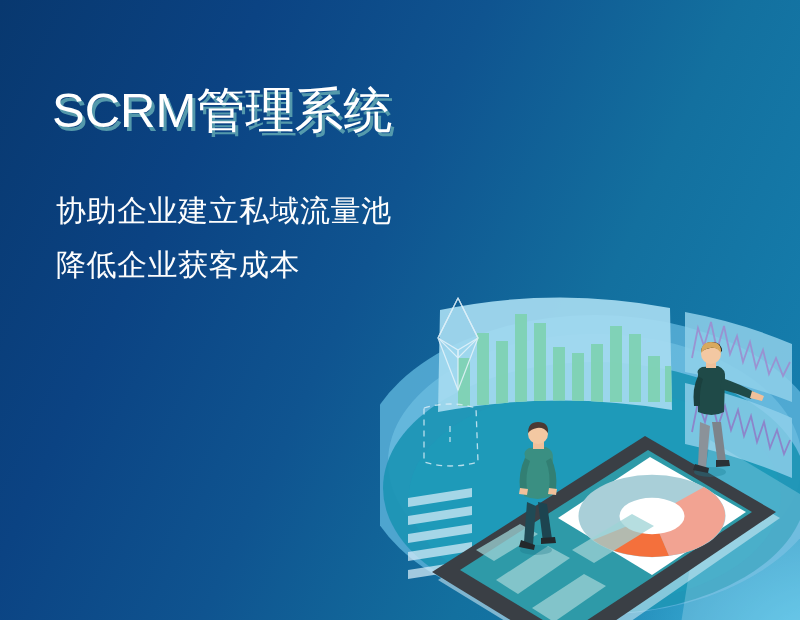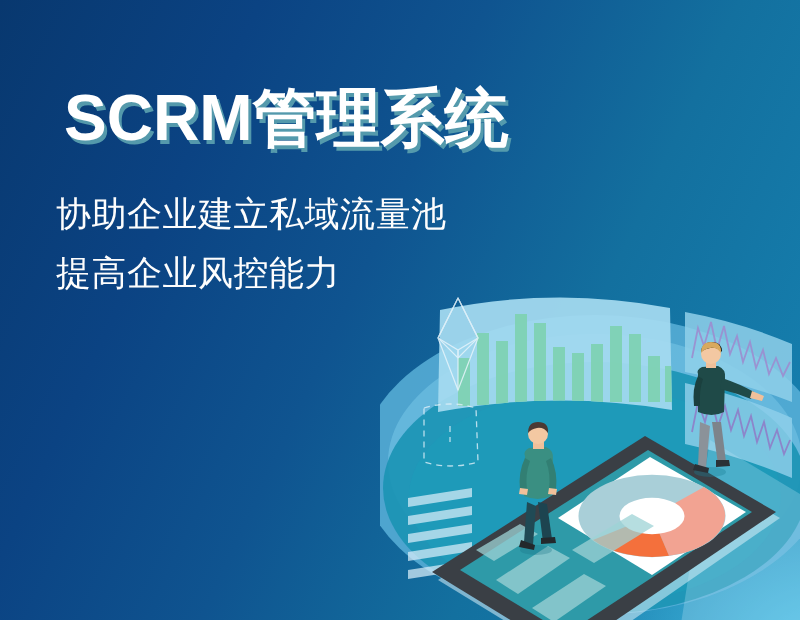--- a/index.html
+++ b/index.html
@@ -17,28 +17,28 @@
   #bgfix{
     position:absolute;inset:0;
     background:
       radial-gradient(ellipse 60% 55% at 103% 104%, #4dc3e9 0%, rgba(77,195,233,0) 58%),
       linear-gradient(115deg,#08386f 0%, #0b4383 24%, #0f5490 45%, #13709f 68%, #1683b2 100%);
   }
 
   
   #textwrap{position:absolute;left:0;top:0;width:800px;height:620px;}
   #title{
-    position:absolute;left:64px;top:86px;
-    font-size:64px;line-height:1;font-weight:bold;
+    position:absolute;left:52px;top:86px;
+    font-size:49px;line-height:1;font-weight:normal;
     color:#ffffff;letter-spacing:0px;white-space:nowrap;
     text-shadow:3px 4px 0 rgba(88,158,174,0.95);
   }
   #bullets{position:absolute;left:56px;top:196px;}
   .bullet{
-    font-size:35px;line-height:1;color:#fdfdfd;
+    font-size:30px;line-height:1;color:#fdfdfd;
     margin-bottom:24px;white-space:nowrap;font-weight:normal;
     letter-spacing:0.5px;
   }
 
   
   #illo{position:absolute;left:380px;top:250px;width:430px;height:380px;}
   #illo svg{display:block;}
 </style>
 </head>
 <body>
@@ -205,16 +205,16 @@
         </g>
 
       </g>
     </svg>
   </div>
 
   <div id="textwrap">
     <div id="title">SCRM管理系统</div>
     <div id="bullets">
       <div class="bullet">协助企业建立私域流量池</div>
-      <div class="bullet">提高企业风控能力</div>
+      <div class="bullet">降低企业获客成本</div>
     </div>
   </div>
 </div>
 
 </body></html>

